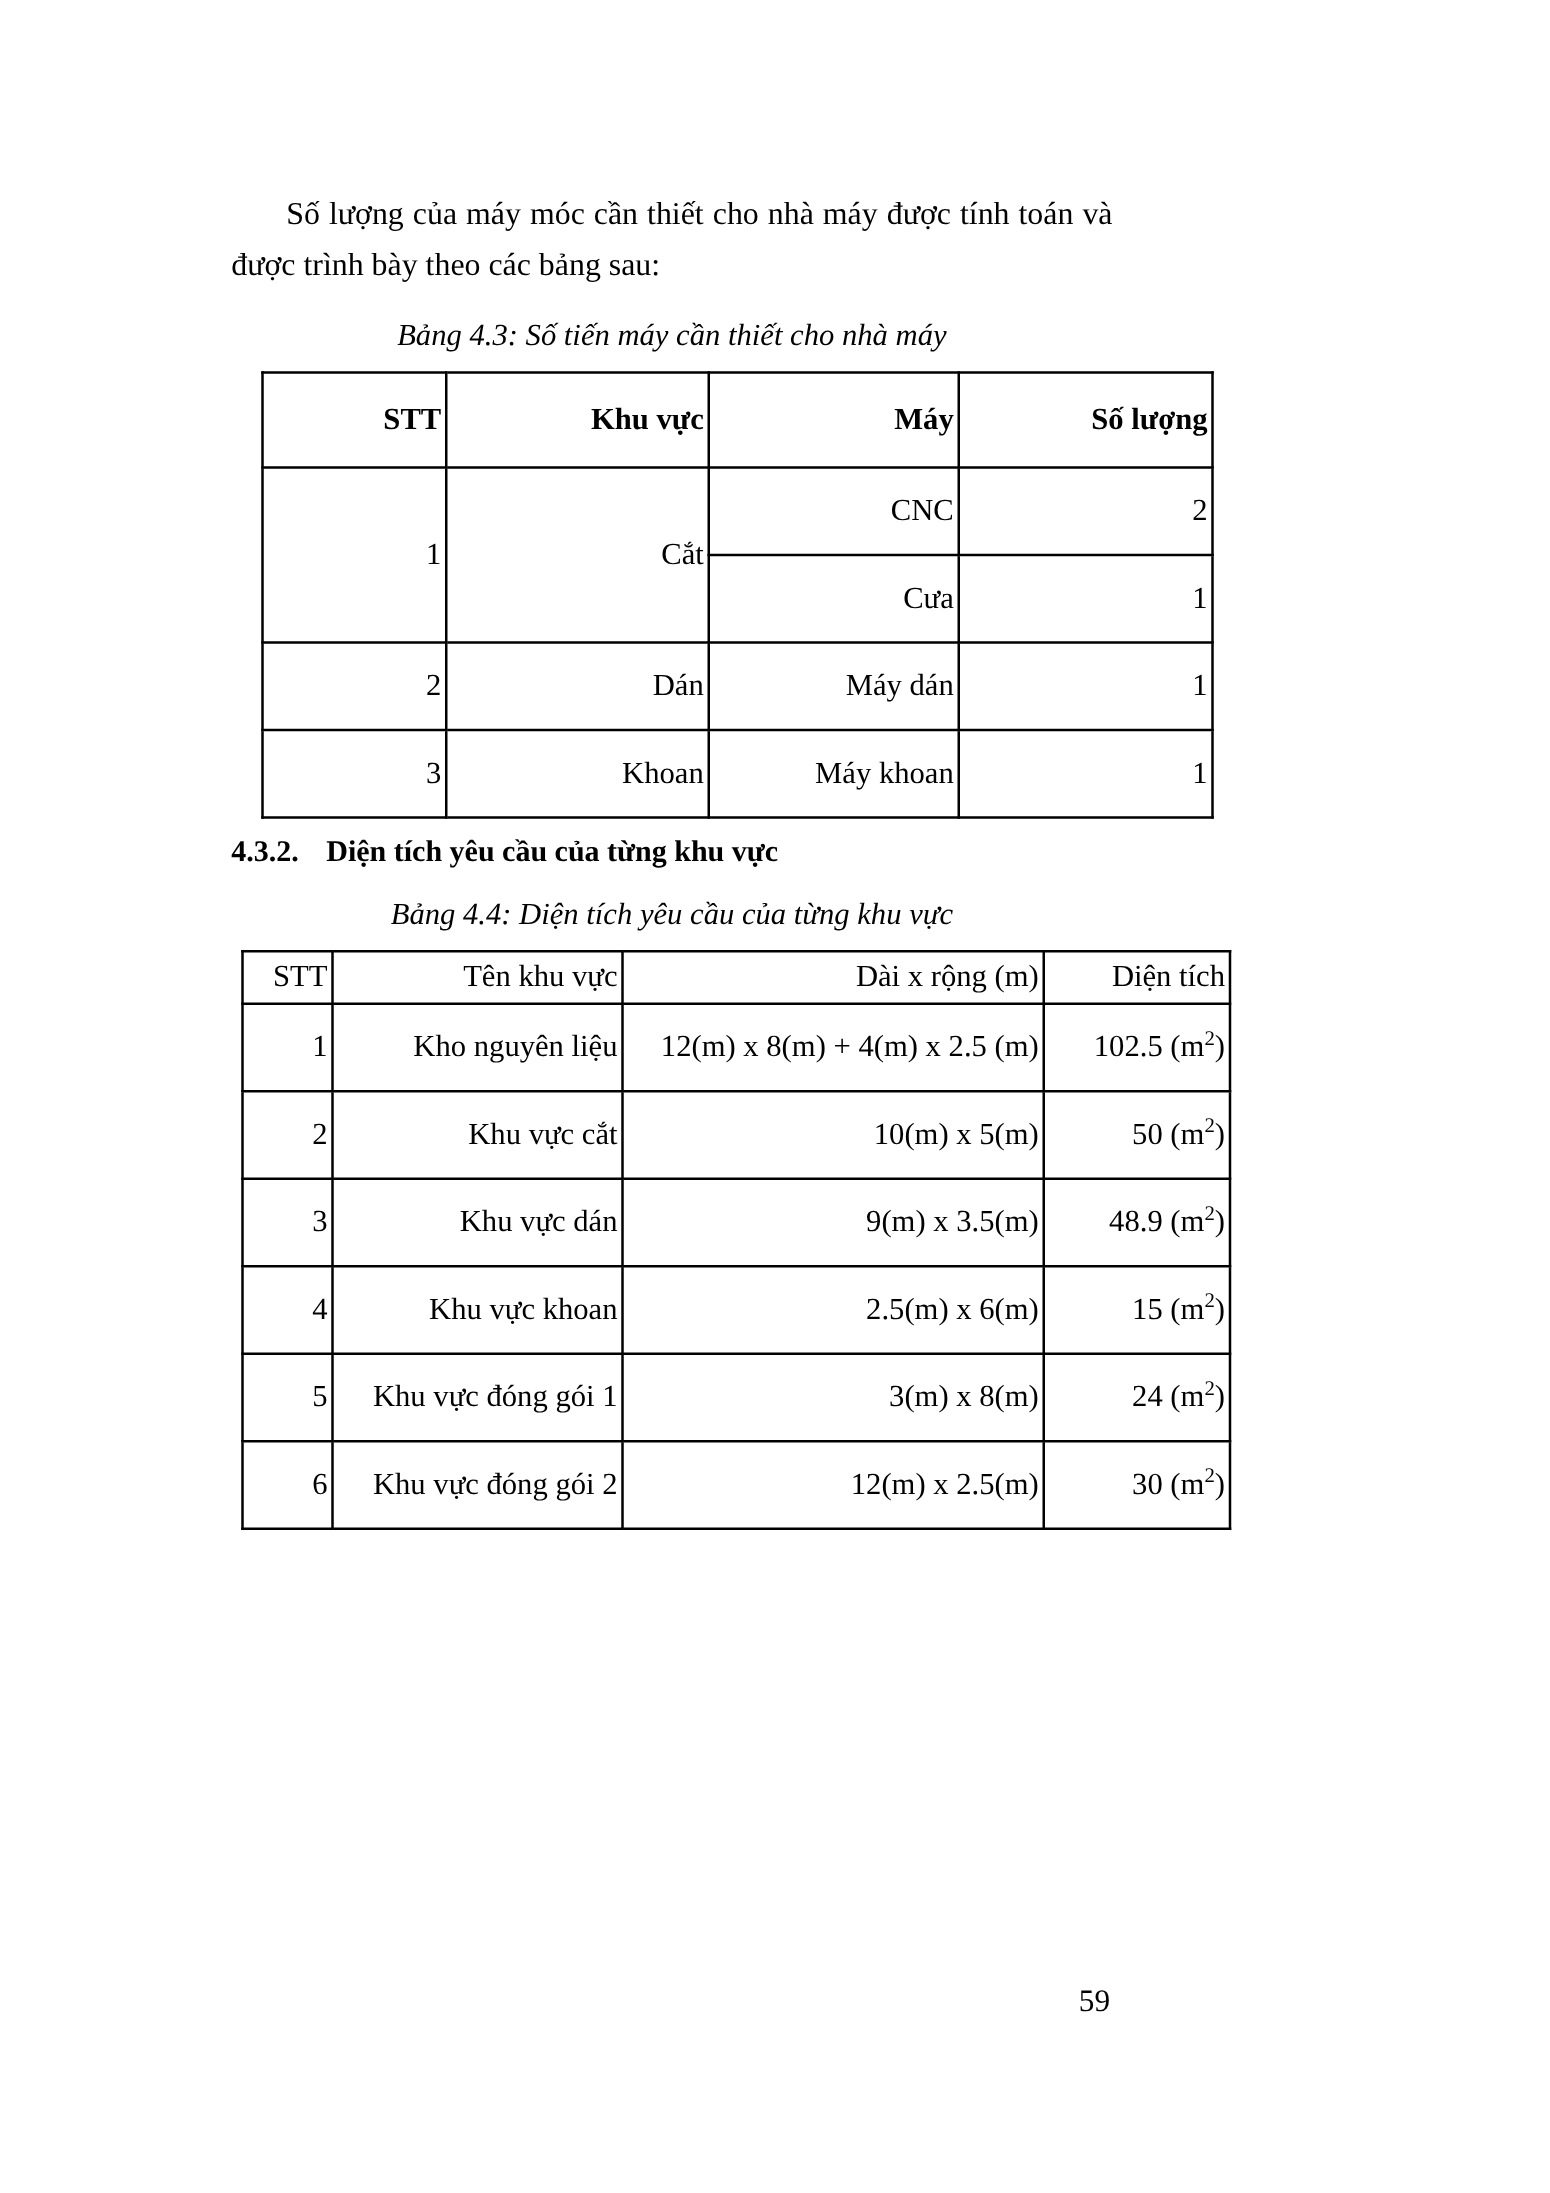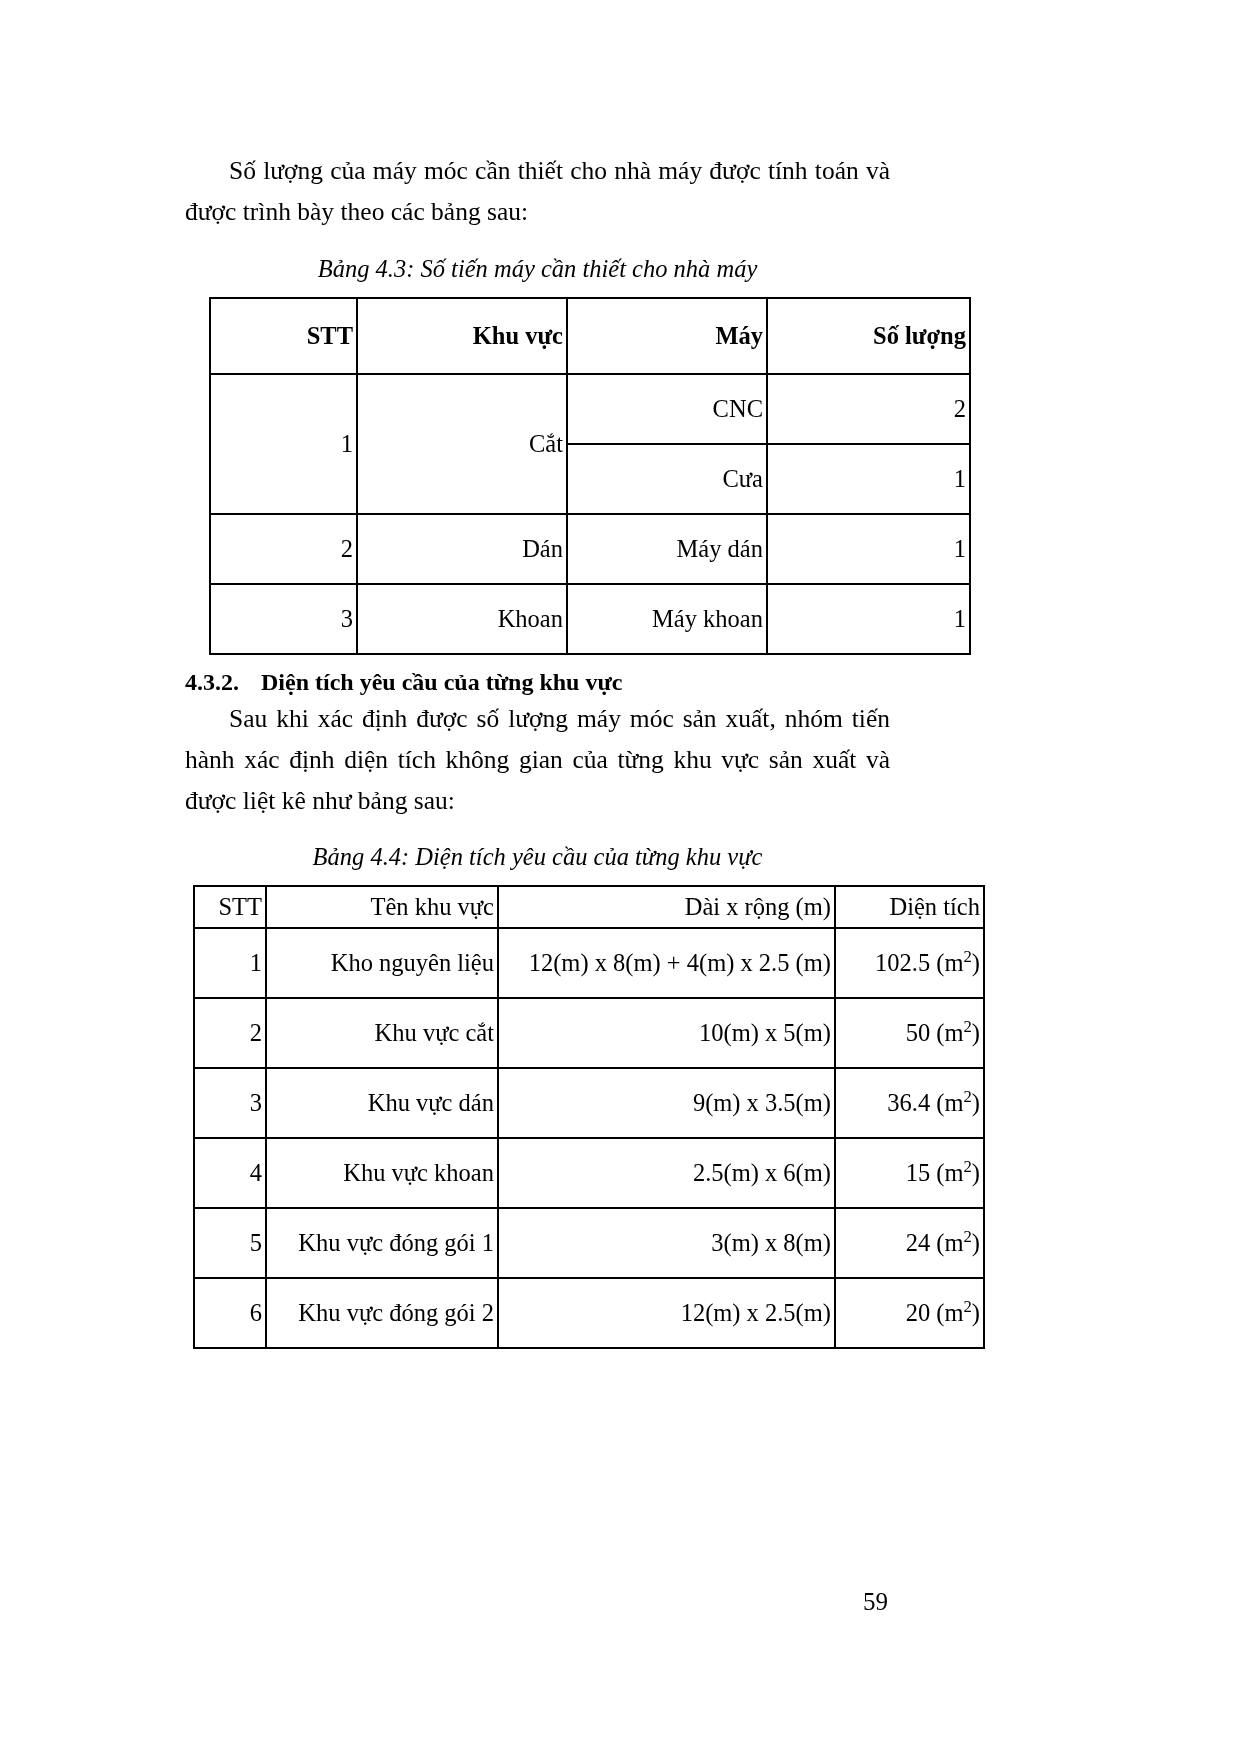--- a/index.html
+++ b/index.html
@@ -138,21 +138,20 @@
         <td>1</td>
       </tr>
     </tbody>
   </table>
 
   <div class="heading">
     <span class="num">4.3.2.</span>
     <span>Diện tích yêu cầu của từng khu vực</span>
   </div>
 
-  <p class="para indent">Sau khi xác định được số lượng máy móc sản xuất, nhóm tiến  hành xác  định diện tích không gian của từng khu vực sản xuất và được liệt kê như bảng sau:</p>
 
   <div class="caption">Bảng 4.4: Diện tích yêu cầu của từng khu vực</div>
 
   <table id="table-44">
     <colgroup>
       <col class="c-stt">
         <col class="c-name">
         <col class="c-dim">
         <col class="c-sz">
     </colgroup>
@@ -174,39 +173,39 @@
       <tr>
         <td>2</td>
         <td>Khu vực cắt</td>
         <td>10(m) x 5(m)</td>
         <td><span>50 (m</span><sup>2</sup><span>)</span></td>
       </tr>
       <tr>
         <td>3</td>
         <td>Khu vực dán</td>
         <td>9(m) x 3.5(m)</td>
-        <td><span>36.4 (m</span><sup>2</sup><span>)</span></td>
+        <td><span>48.9 (m</span><sup>2</sup><span>)</span></td>
       </tr>
       <tr>
         <td>4</td>
         <td>Khu vực khoan</td>
         <td>2.5(m) x 6(m)</td>
         <td><span>15 (m</span><sup>2</sup><span>)</span></td>
       </tr>
       <tr>
         <td>5</td>
         <td>Khu vực đóng gói 1</td>
         <td>3(m) x 8(m)</td>
         <td><span>24 (m</span><sup>2</sup><span>)</span></td>
       </tr>
       <tr>
         <td>6</td>
         <td>Khu vực đóng gói 2</td>
         <td>12(m) x 2.5(m)</td>
-        <td><span>20 (m</span><sup>2</sup><span>)</span></td>
+        <td><span>30 (m</span><sup>2</sup><span>)</span></td>
       </tr>
     </tbody>
   </table>
 
 
 
   <div class="page-number">59</div>
 
 </div>
 

